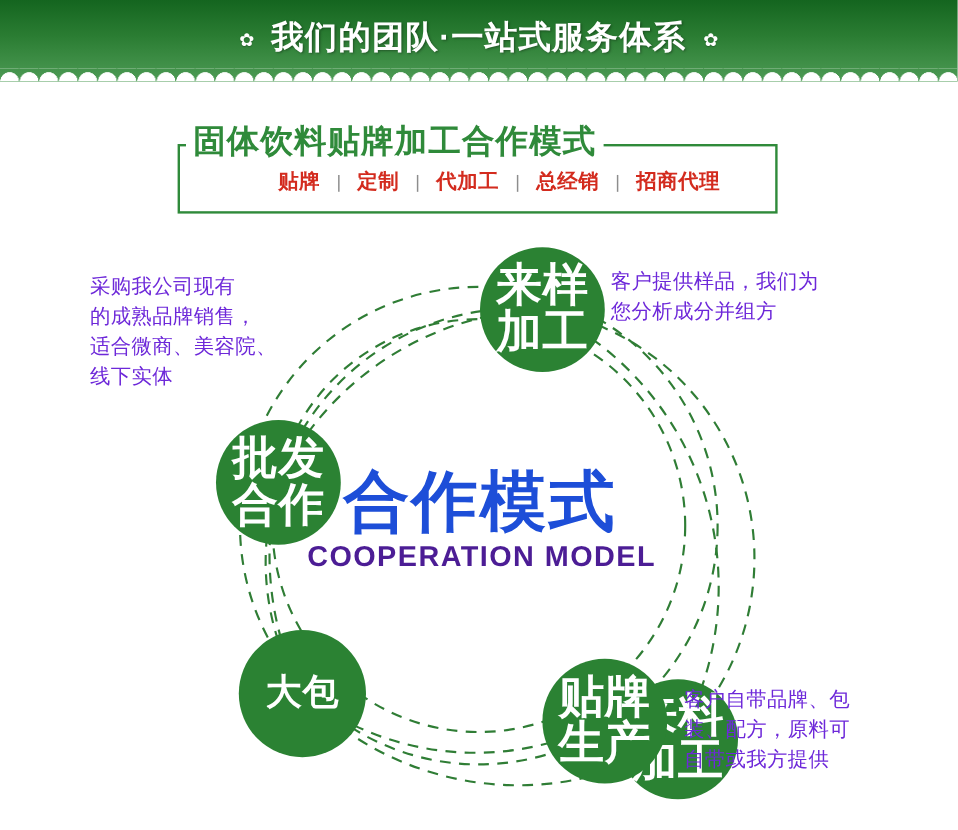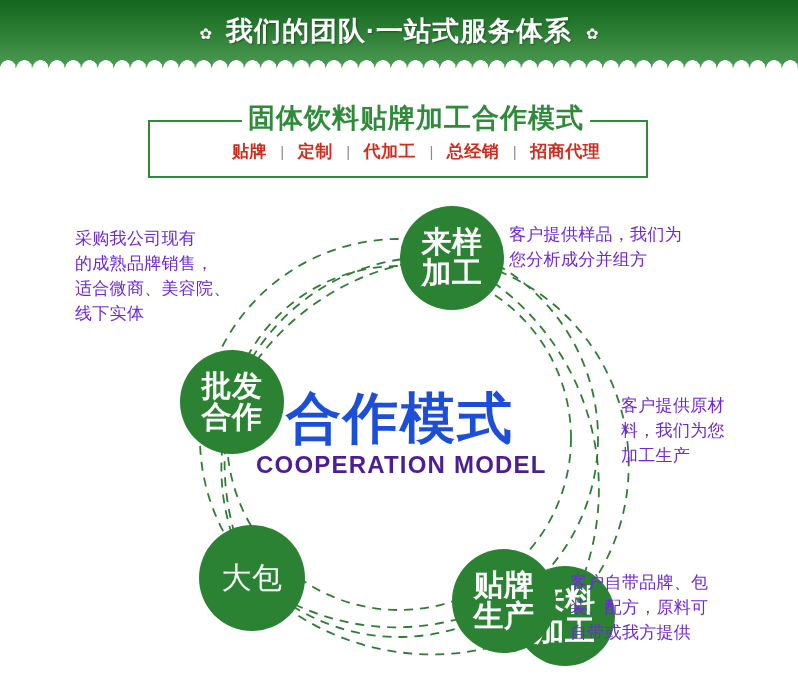--- a/index.html
+++ b/index.html
@@ -66,24 +66,24 @@
     position: absolute;
     left: 148px;
     top: 120px;
     width: 500px;
     height: 58px;
     border: 2px solid #2f8a3a;
     box-sizing: border-box;
   }
   .titlebox-heading {
     position: absolute;
-    left: 16px;
+    left: 5px;
     top: -21px;
     width: 500px;
-    text-align: center;
+    text-align: left;
   }
   .titlebox-heading span {
     display: inline-block;
     background: #ffffff;
     padding: 0 6px;
     color: #2f8a3a;
     font-size: 27px;
     font-weight: bold;
     letter-spacing: 1px;
     line-height: 34px;
@@ -135,23 +135,23 @@
     align-items: center;
     justify-content: center;
     text-align: center;
     line-height: 1.02;
     letter-spacing: 0.5px;
   }
   .node .l1, .node .l2 {
     display: block;
     white-space: nowrap;
   }
-  .node-cn { font-size: 30px; font-weight: bold; }
+  .node-cn { font-size: 38px; font-weight: bold; }
   .node-odm .l1 { font-size: 33px; font-weight: normal; letter-spacing: 0px; }
-  .node-odm .l2 { font-size: 30px; font-weight: normal; }
+  .node-odm .l2 { font-size: 30px; font-weight: bold; }
 
   
   .node-lyjg { left: 400px; top: 21px;  width: 104px; height: 104px; }
   .node-llgj { left: 515px; top: 381px; width: 100px; height: 100px; }
   .node-tpsc { left: 452px; top: 364px; width: 104px; height: 104px; }
   .node-odm  { left: 199px; top: 340px; width: 106px; height: 106px; }
   .node-pfhz { left: 180px; top: 165px; width: 104px; height: 104px; }
 
   
   .center {
@@ -269,19 +269,16 @@
     <span class="l1">批发</span>
     <span class="l2">合作</span>
   </div>
 
   <div class="cap cap-tl">采购我公司现有
 的成熟品牌销售，
 适合微商、美容院、
 线下实体</div>
   <div class="cap cap-tr">客户提供样品，我们为
 您分析成分并组方</div>
-  <div class="cap cap-r">客户提供原材
-料，我们为您
-加工生产</div>
   <div class="cap cap-br">客户自带品牌、包
 装、配方，原料可
 自带或我方提供</div>
 </div>
 
 </body></html>

